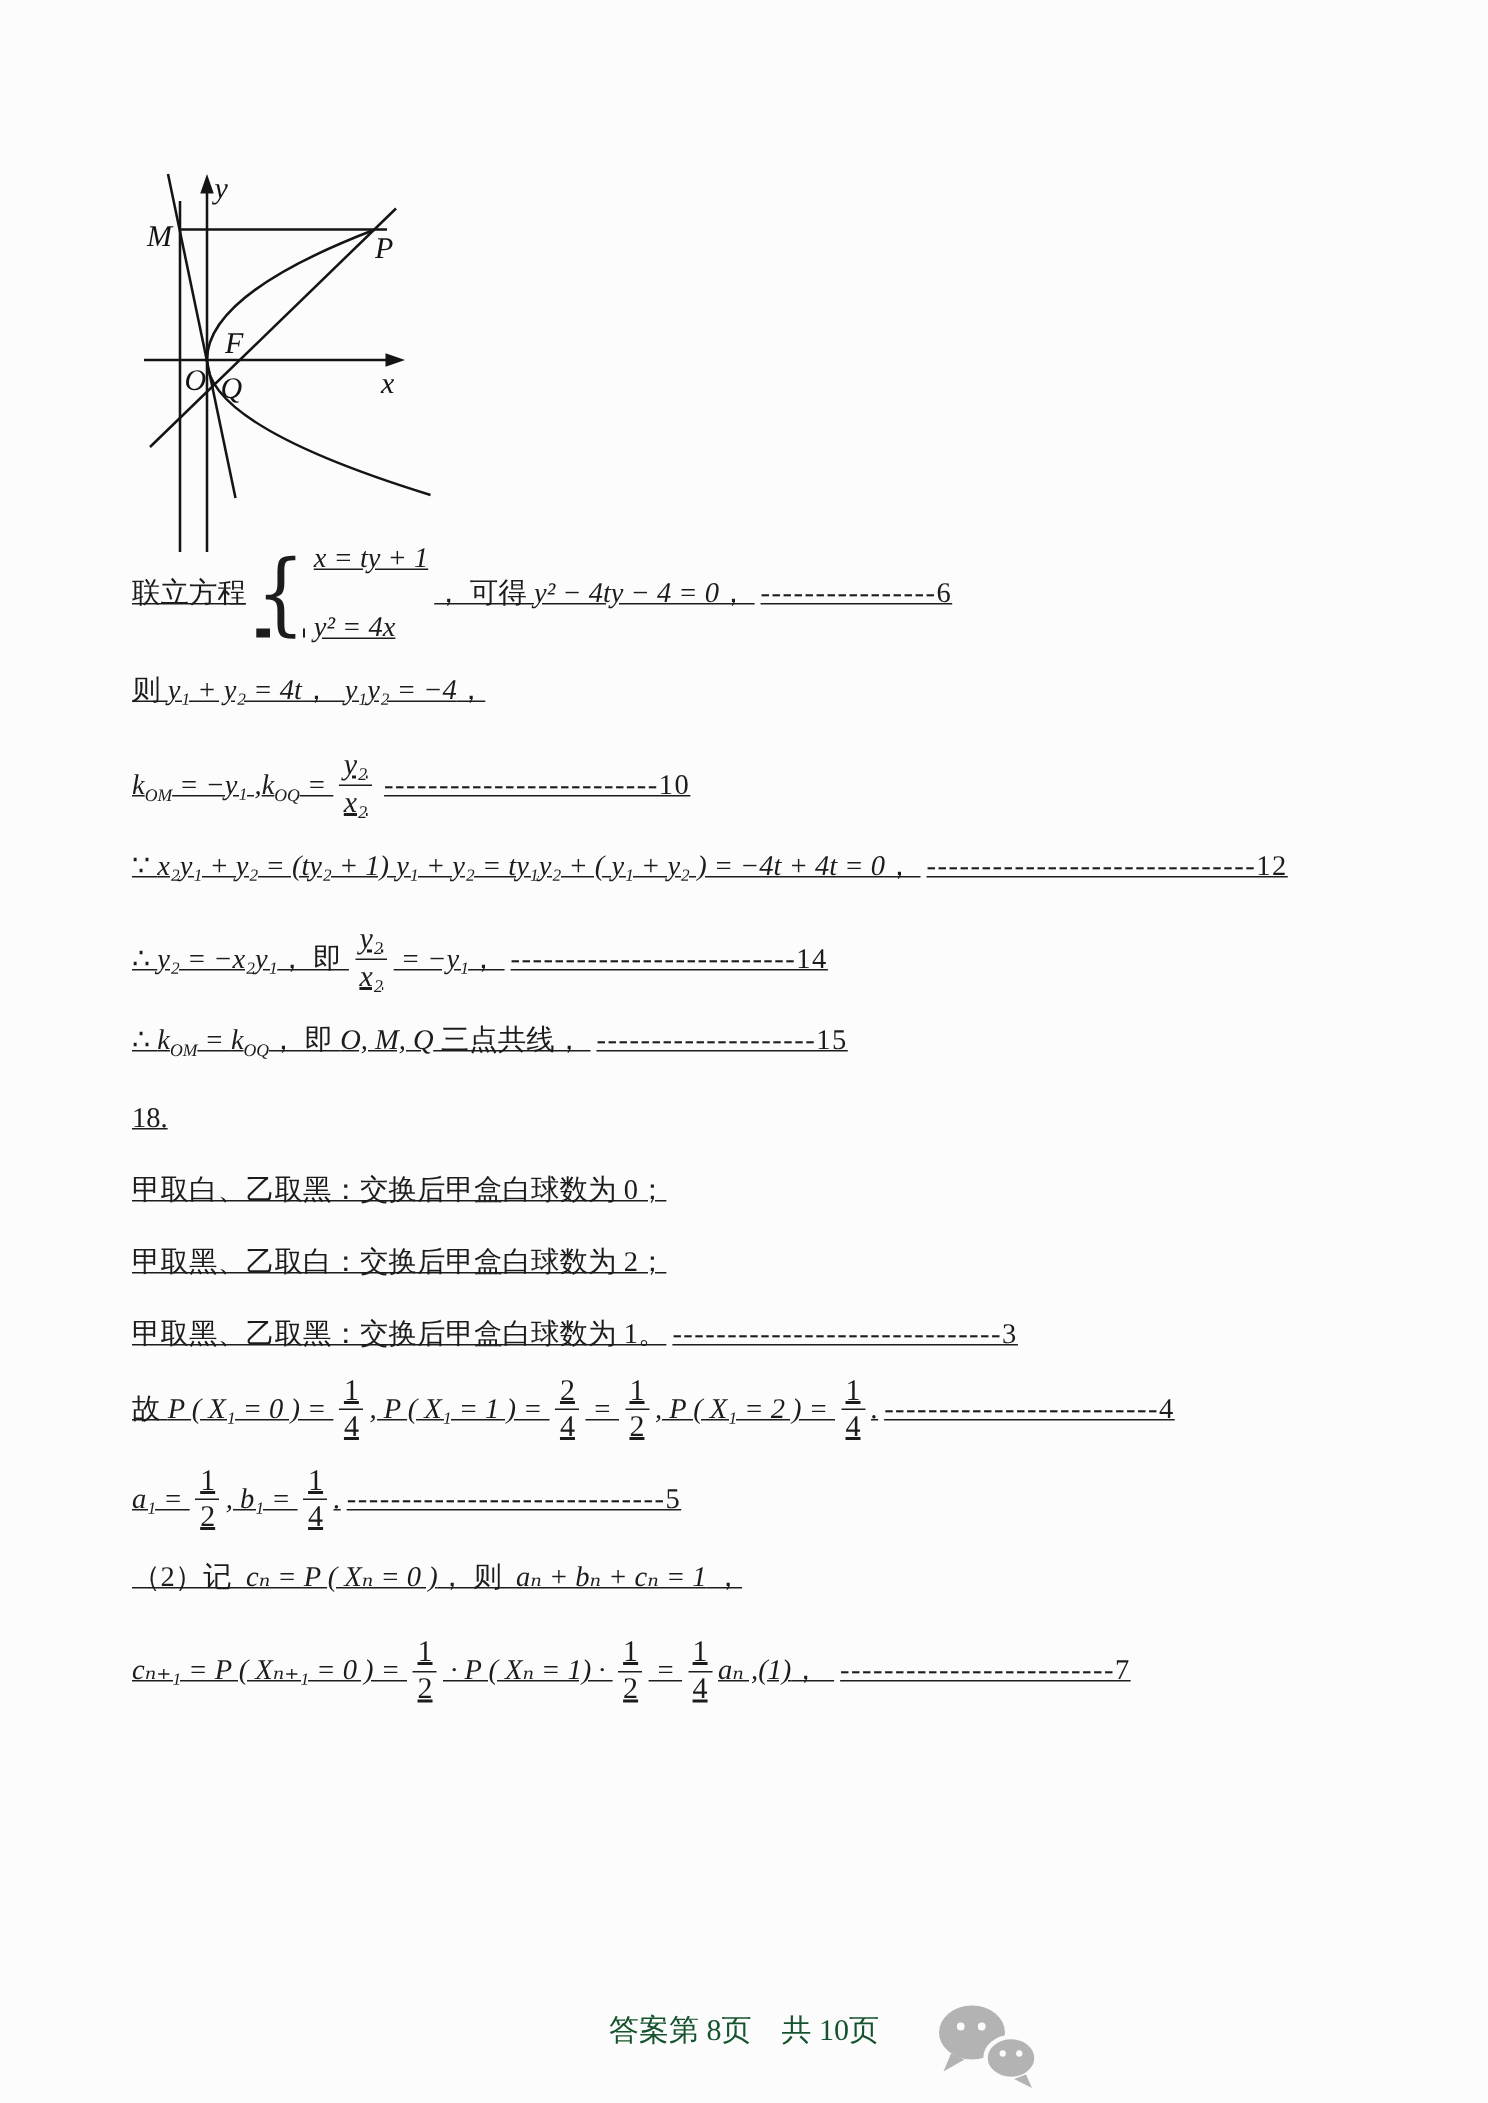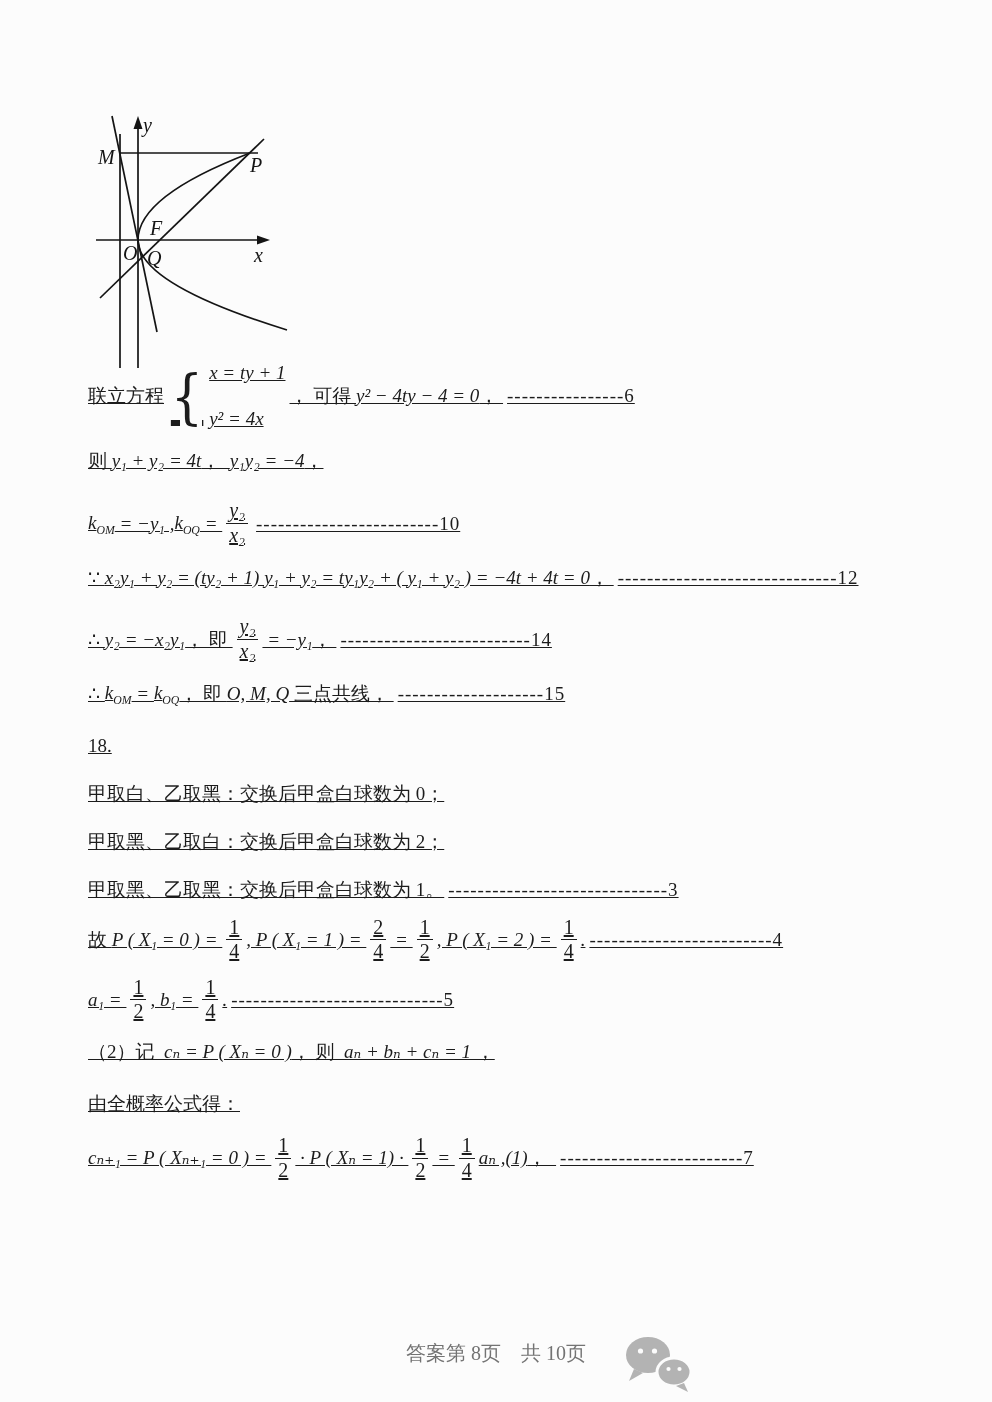--- a/index.html
+++ b/index.html
@@ -40,21 +40,21 @@
   }
   .cases .rows{display:flex;flex-direction:column;gap:20px;}
   .cases .crow{font-style:italic;font-size:19px;}
   .mb14{margin-bottom:14px;}
   .mb16{margin-bottom:16px;}
   .mb12{margin-bottom:12px;}
   .mb24{margin-bottom:24px;}
   
   .footer{
     position:absolute;left:0;top:1340px;width:100%;text-align:center;
-    font-size:20px;color:#737373;
+    font-size:20px;color:#14532d;
   }
   .wechat{position:absolute;left:622px;top:1334px;width:76px;height:62px;}
 </style>
 </head>
 <body>
 
 <div class="page">
 
   <div class="figure">
     <svg width="240" height="268" viewBox="0 0 240 268">
@@ -97,21 +97,20 @@
       <div class="line mb24"><span class="cn">∵ </span><span class="math">x₂y₁ + y₂ = (ty₂ + 1) y₁ + y₂ = ty₁y₂ + ( y₁ + y₂ ) = −4t + 4t = 0</span><span class="cn">， </span><span class="dash">------------------------------12</span></div>
       <div class="line mb16"><span class="cn">∴ </span><span class="math">y₂ = −x₂y₁</span><span class="cn">， 即 </span><span class="frac it"><span class="num">y₂</span><span class="den">x₂</span></span><span class="math"> = −y₁</span><span class="cn">， </span><span class="dash">--------------------------14</span></div>
       <div class="line mb24"><span class="cn">∴ </span><span class="math">k<sub>OM</sub></span><span class="math"> = </span><span class="math">k<sub>OQ</sub></span><span class="cn">， 即 </span><span class="math">O, M, Q</span><span class="cn"> 三点共线， </span><span class="dash">--------------------15</span></div>
       <div class="line "><span class="cn">18.</span></div>
       <div class="line "><span class="cn">甲取白、乙取黑：交换后甲盒白球数为 0；</span></div>
       <div class="line "><span class="cn">甲取黑、乙取白：交换后甲盒白球数为 2；</span></div>
       <div class="line mb12"><span class="cn">甲取黑、乙取黑：交换后甲盒白球数为 1。</span><span class="dash">------------------------------3</span></div>
       <div class="line mb12"><span class="cn">故 </span><span class="math">P ( X₁ = 0 ) = </span><span class="frac"><span class="num">1</span><span class="den">4</span></span><span class="math">, P ( X₁ = 1 ) = </span><span class="frac"><span class="num">2</span><span class="den">4</span></span><span class="math"> = </span><span class="frac"><span class="num">1</span><span class="den">2</span></span><span class="math">, P ( X₁ = 2 ) = </span><span class="frac"><span class="num">1</span><span class="den">4</span></span><span class="math">.</span><span class="dash">-------------------------4</span></div>
       <div class="line mb14"><span class="math">a₁ = </span><span class="frac"><span class="num">1</span><span class="den">2</span></span><span class="math">, b₁ = </span><span class="frac"><span class="num">1</span><span class="den">4</span></span><span class="math">.</span><span class="dash">-----------------------------5</span></div>
       <div class="line mb24"><span class="cn">（2）记  </span><span class="math">cₙ = P ( Xₙ = 0 )</span><span class="cn">， 则  </span><span class="math">aₙ + bₙ + cₙ = 1</span><span class="cn"> ，</span></div>
-      <div class="line mb16"><span class="cn">由全概率公式得：</span></div>
       <div class="line "><span class="math">cₙ₊₁ = P ( Xₙ₊₁ = 0 ) = </span><span class="frac"><span class="num">1</span><span class="den">2</span></span><span class="math"> · P ( Xₙ = 1) · </span><span class="frac"><span class="num">1</span><span class="den">2</span></span><span class="math"> = </span><span class="frac"><span class="num">1</span><span class="den">4</span></span><span class="math">aₙ ,(1)</span><span class="cn">，  </span><span class="dash">-------------------------7</span></div>
     </div>
 
   <div class="footer">答案第 8页　共 10页</div>
 
   <div class="wechat">
     <svg width="76" height="62" viewBox="0 0 76 62">
       <g fill="#b3b3b3">
         <ellipse cx="26" cy="21" rx="22" ry="18"></ellipse>
         <path d="M12 35 L7 47 L21 39 Z"></path>

